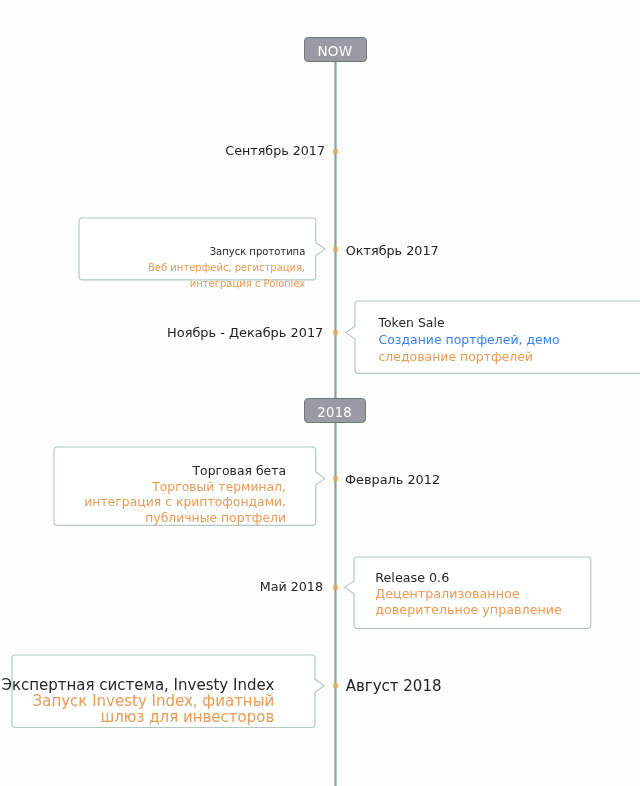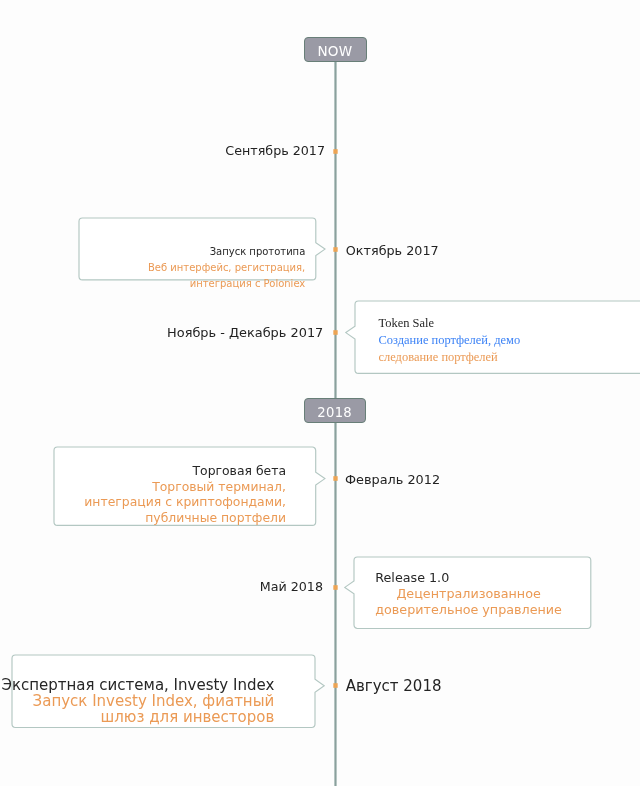--- a/index.html
+++ b/index.html
@@ -84,21 +84,21 @@
       <div class="t" style="color: rgb(39, 39, 39);">Запуск прототипа</div>
       <div class="s" style="color: rgb(235, 154, 85);">Веб интерфейс, регистрация,</div>
       <div class="s" style="color: rgb(235, 154, 85);">интеграция с Poloniex</div>
     </div>
   </div>
 
   <div class="cardwrap" id="card2" style="left: 354.5px; top: 301px; width: 289.5px; height: 72.3px;">
     <svg width="289.5" height="72.3">
         <path d="M 3.4 0 H 286.1 A 3.4 3.4 0 0 1 289.5 3.4 V 68.89999999999999 A 3.4 3.4 0 0 1 286.1 72.3 H 3.4 A 3.4 3.4 0 0 1 0 68.89999999999999 V 38.10000000000002 L -9.2 31.600000000000023 L 0 25.100000000000023 V 3.4 A 3.4 3.4 0 0 1 3.4 0 Z" fill="#ffffff" stroke="#b3c7c2" stroke-width="1.15"></path>
       </svg>
-    <div class="cardtext" style="left: 24px; top: 14.1211px; line-height: 16.7px; font-size: 12.46px; text-align: left; font-family: Liberation Serif, serif;">
+    <div class="cardtext" style="left: 24px; top: 14.1211px; line-height: 16.7px; font-size: 12.46px; text-align: left;">
       <div class="t" style="color: rgb(39, 39, 39);">Token Sale</div>
       <div class="s" style="color: #3b82f6;">Создание портфелей, демо</div>
       <div class="s" style="color: rgb(235, 154, 85);">следование портфелей</div>
     </div>
   </div>
 
   <div class="cardwrap" id="card3" style="left: 53.6px; top: 446.6px; width: 261.7px; height: 78.4px;">
     <svg width="261.7" height="78.4">
         <path d="M 3.4 0 H 258.3 A 3.4 3.4 0 0 1 261.7 3.4 V 25.099999999999966 L 270.9 31.599999999999966 L 261.7 38.099999999999966 V 75 A 3.4 3.4 0 0 1 258.3 78.4 H 3.4 A 3.4 3.4 0 0 1 0 75 V 3.4 A 3.4 3.4 0 0 1 3.4 0 Z" fill="#ffffff" stroke="#b3c7c2" stroke-width="1.15"></path>
       </svg>
@@ -108,22 +108,22 @@
       <div class="s" style="color: rgb(235, 154, 85);">интеграция с криптофондами,</div>
       <div class="s" style="color: rgb(235, 154, 85);">публичные портфели</div>
     </div>
   </div>
 
   <div class="cardwrap" id="card4" style="left: 354.4px; top: 556.9px; width: 236.8px; height: 71.5px;">
     <svg width="236.8" height="71.5">
         <path d="M 3.4 0 H 233.4 A 3.4 3.4 0 0 1 236.8 3.4 V 68.1 A 3.4 3.4 0 0 1 233.4 71.5 H 3.4 A 3.4 3.4 0 0 1 0 68.1 V 36.89999999999998 L -9.2 30.399999999999977 L 0 23.899999999999977 V 3.4 A 3.4 3.4 0 0 1 3.4 0 Z" fill="#ffffff" stroke="#b3c7c2" stroke-width="1.15"></path>
       </svg>
     <div class="cardtext" style="left: 20.9px; top: 13.4787px; line-height: 16px; font-size: 12.72px; text-align: left;">
-      <div class="t" style="color: rgb(39, 39, 39);">Release 1.0</div>
-      <div class="s" style="color: rgb(235, 154, 85); text-align: center;">Децентрализованное</div>
+      <div class="t" style="color: rgb(39, 39, 39);">Release 0.6</div>
+      <div class="s" style="color: rgb(235, 154, 85);">Децентрализованное</div>
       <div class="s" style="color: rgb(235, 154, 85);">доверительное управление</div>
     </div>
   </div>
 
   <div class="cardwrap" id="card5" style="left: 12.2px; top: 655px; width: 303px; height: 72.5px;">
     <svg width="303" height="72.5">
         <path d="M 3.4 0 H 299.6 A 3.4 3.4 0 0 1 303 3.4 V 24.200000000000045 L 312.2 30.700000000000045 L 303 37.200000000000045 V 69.1 A 3.4 3.4 0 0 1 299.6 72.5 H 3.4 A 3.4 3.4 0 0 1 0 69.1 V 3.4 A 3.4 3.4 0 0 1 3.4 0 Z" fill="#ffffff" stroke="#b3c7c2" stroke-width="1.15"></path>
       </svg>
     <div class="cardtext" style="left: 262.1px; top: 22px; line-height: 16px; font-size: 15px; text-align: right; transform: translateX(-100%);">
       <div class="t" style="color: rgb(39, 39, 39);">Экспертная система, Investy Index</div>

